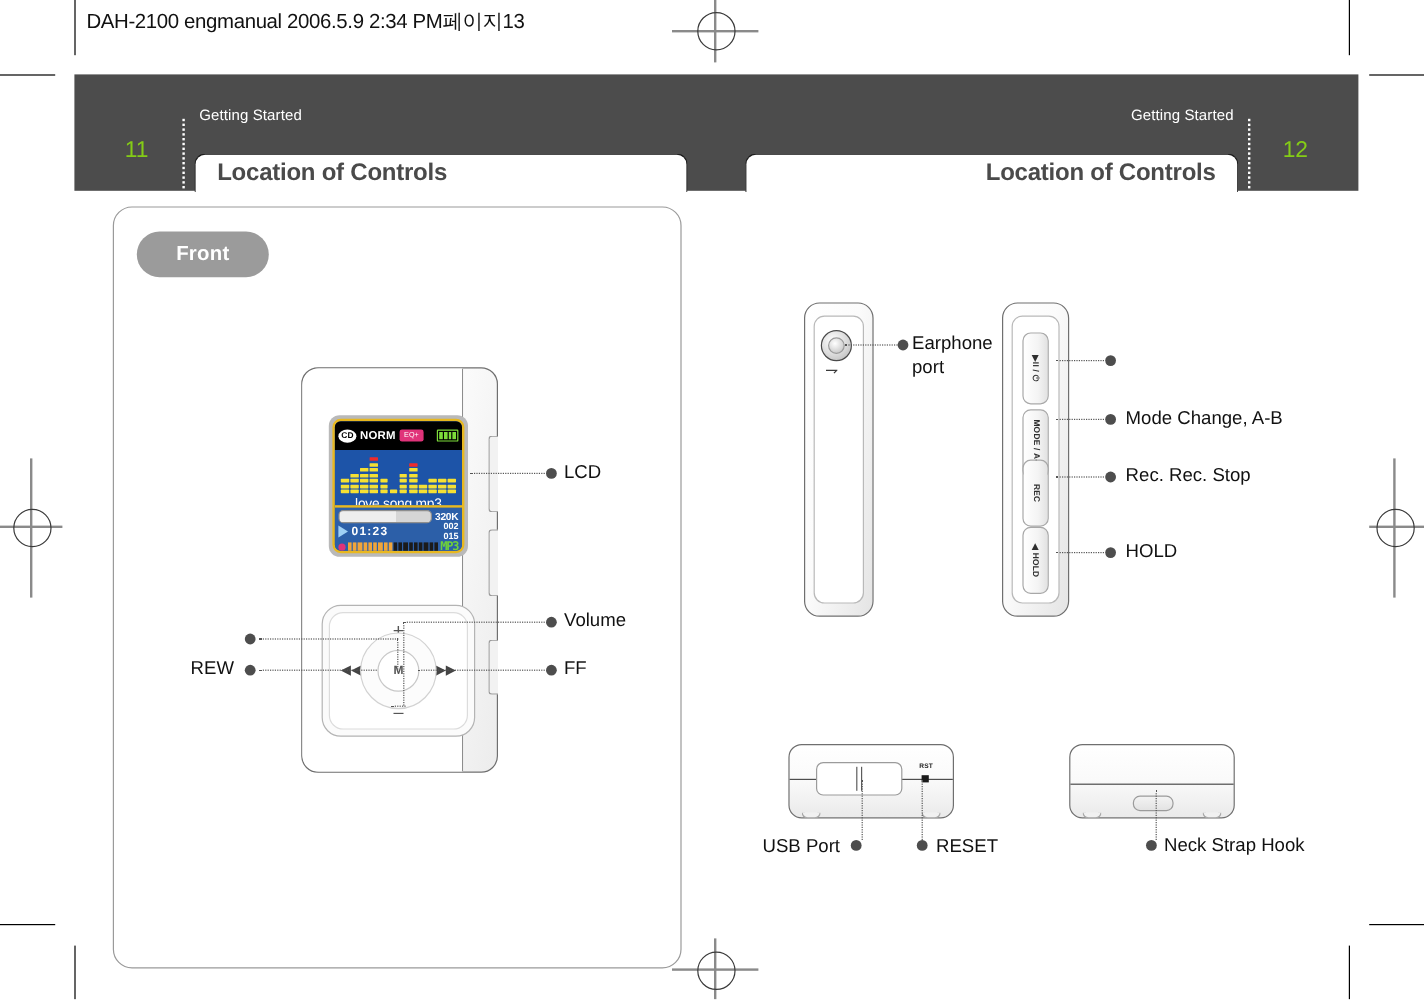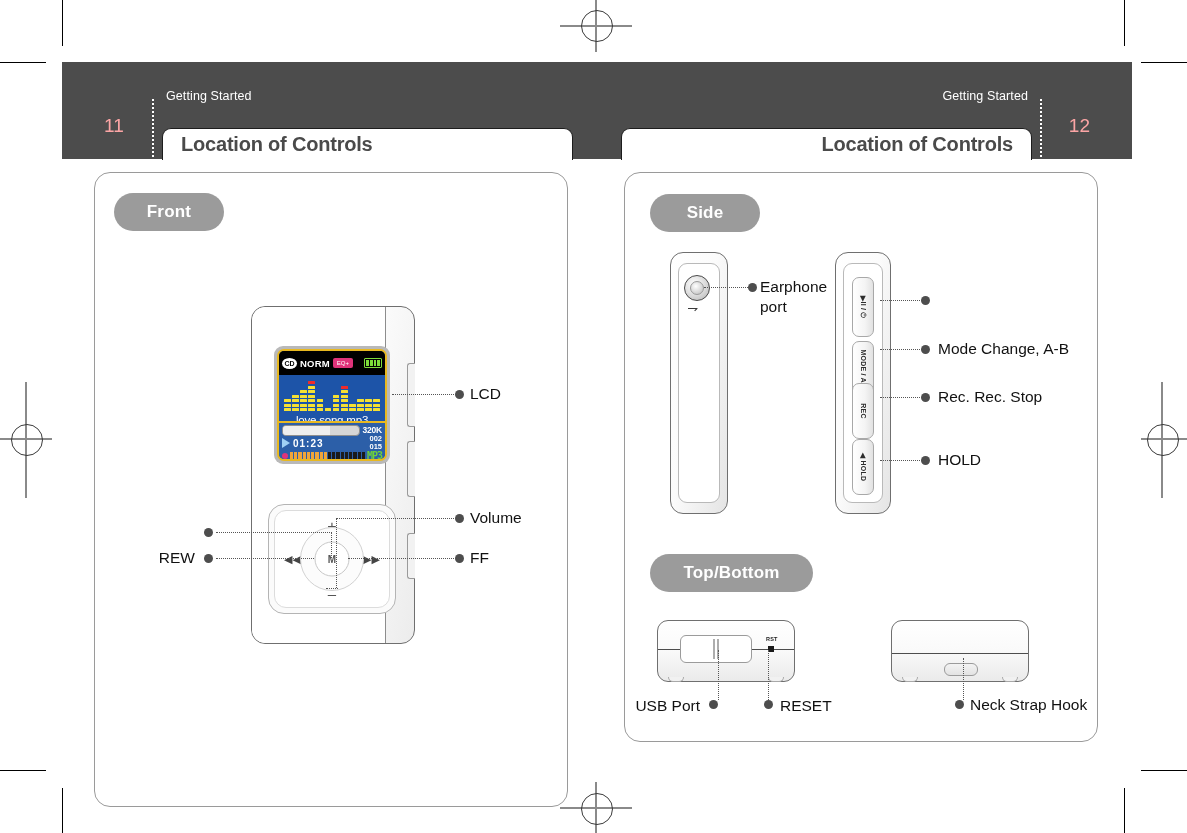--- a/index.html
+++ b/index.html
@@ -60,21 +60,21 @@
     top: 0;
     height: 97px;
     width: 50%;
   }
   .hdr.left  { left: 0; }
   .hdr.right { right: 0; }
 
   .pagenum {
     position: absolute;
     bottom: 22px;
-    color: #fca5a5;
+    color: #84cc16;
     font-size: 19px;
     font-weight: normal;
   }
   .hdr.left .pagenum  { left: 42px; }
   .hdr.right .pagenum { right: 42px; }
 
   .dotrule {
     position: absolute;
     bottom: 2px;
     width: 0;
@@ -597,20 +597,21 @@
     <div class="hbar" style="left:0;top:56px;width:52px;height:2px;"></div>
     <div class="vbar" style="left:25px;top:0;width:2px;height:116px;"></div>
     <div class="ring" style="left:11px;top:42px;width:30px;height:30px;"></div>
   </div>
   <div class="reg-mark" style="left:1141px;top:382px;width:46px;height:116px;">
     <div class="hbar" style="left:0;top:56px;width:46px;height:2px;"></div>
     <div class="vbar" style="left:20px;top:0;width:2px;height:116px;"></div>
     <div class="ring" style="left:6px;top:42px;width:30px;height:30px;"></div>
   </div>
 
+  <div class="slug">DAH-2100 engmanual  2006.5.9 2:34 PM페이지13</div>
 
   <div class="header-band">
 
     <div class="hdr left">
       <div class="pagenum">11</div>
       <div class="dotrule"></div>
       <div class="section-kicker">Getting Started</div>
       <div class="title-pill">Location of Controls</div>
     </div>
 
@@ -793,24 +794,20 @@
   <div class="callout" style="left:470px;top:548px;">FF</div>
 
   <div class="leader" style="left:216px;top:532px;width:116px;"></div>
   <div class="leader-v" style="left:331px;top:532px;height:26px;"></div>
   <div class="dot" style="left:204px;top:528px;"></div>
 
   <div class="leader" style="left:216px;top:558px;width:98px;"></div>
   <div class="dot" style="left:204px;top:554px;"></div>
   <div class="callout r" style="left:90px;top:548px;width:105px;">REW</div>
 
-  <div class="panel panel-right">
-    <div class="badge" style="left:25px;top:21px;width:110px;height:38px;">Side</div>
-    <div class="badge" style="left:25px;top:381px;width:163px;height:38px;">Top/Bottom</div>
-  </div>
 
   <div class="side-dev" style="left:670px;top:252px;width:58px;height:262px;">
     <div class="side-inner"></div>
     <div class="jack" style="left:13px;top:22px;"></div>
     <div class="jack-arc" style="left:16px;top:48px;">↾</div>
   </div>
 
   <div class="side-dev" style="left:835px;top:252px;width:56px;height:262px;">
     <div class="side-inner"></div>
     <div class="sidebtn" style="top:24px;height:60px;">

